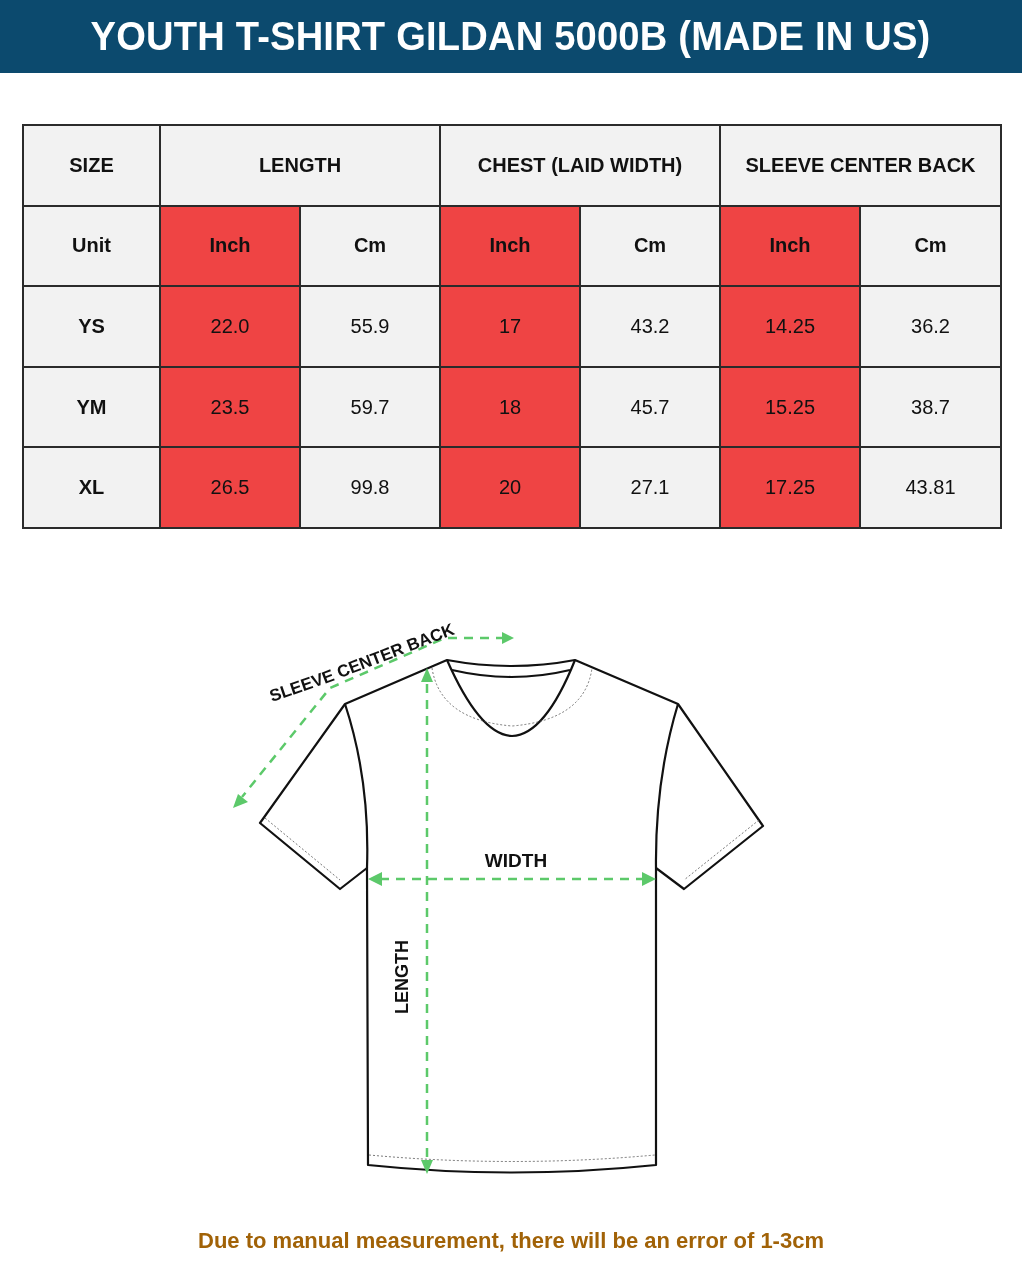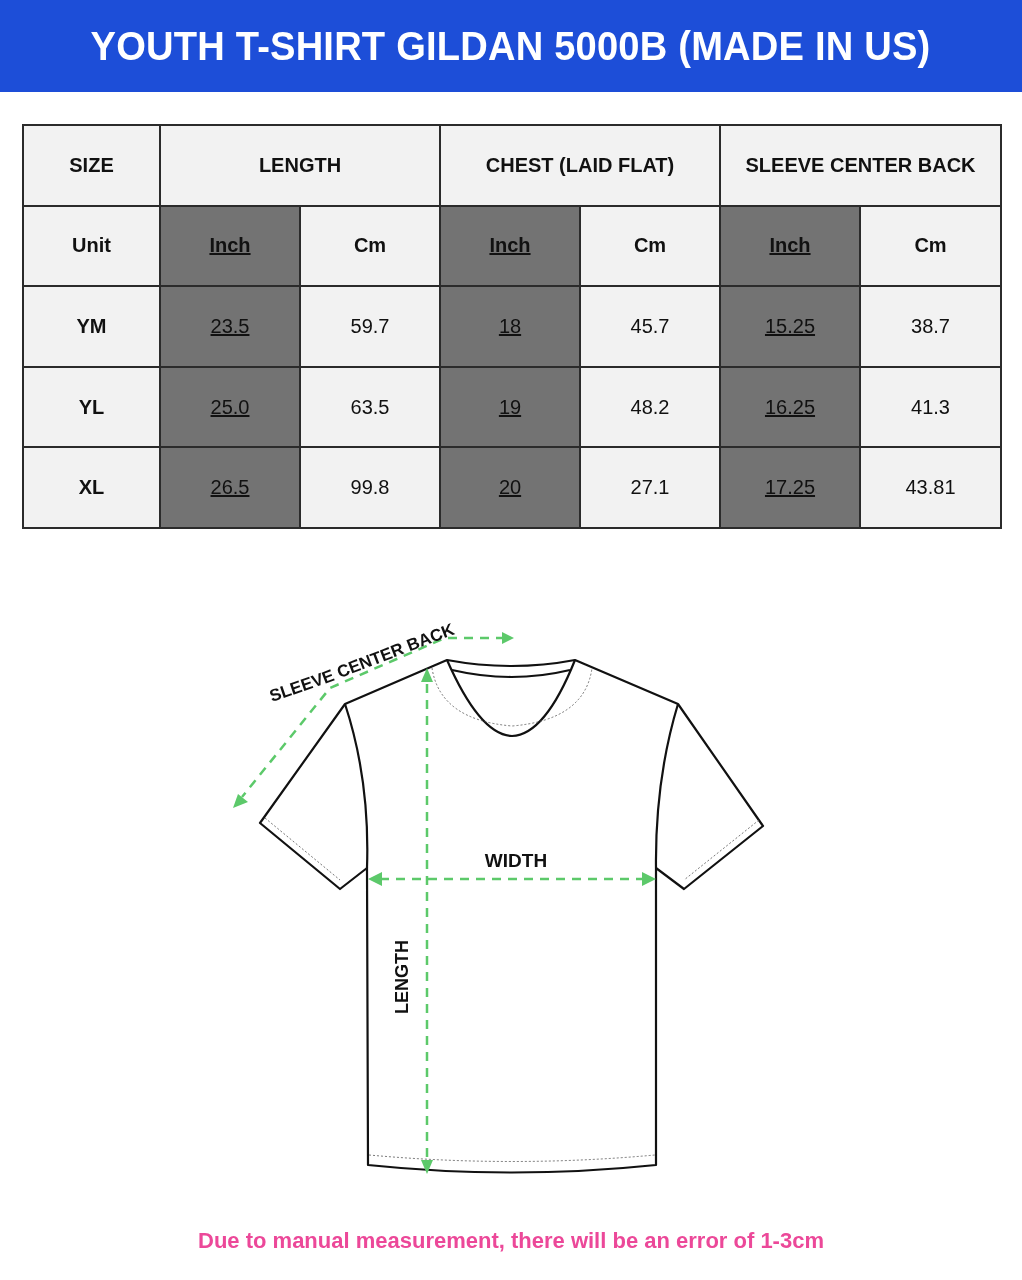--- a/index.html
+++ b/index.html
@@ -2,44 +2,44 @@
 <html><head>
 <meta charset="utf-8">
 <style>
   html, body { margin: 0; padding: 0; }
   body {
     width: 1022px; height: 1280px; background: #ffffff;
     font-family: "Liberation Sans", "DejaVu Sans", sans-serif;
     position: relative; overflow: hidden; color: #111;
   }
   .banner {
-    position: absolute; left: 0; top: 0; width: 1022px; height: 92px;
-    background: #1d4ed8; display: flex; align-items: center; justify-content: center;
+    position: absolute; left: 0; top: 0; width: 1022px; height: 73px;
+    background: #0c4a6e; display: flex; align-items: center; justify-content: center;
   }
   .banner h1 {
     margin: 0; color: #ffffff; font-size: 41px; font-weight: 700; letter-spacing: 0.2px;
     transform: scaleX(0.93); white-space: nowrap;
   }
   table.size-table {
     position: absolute; left: 22px; top: 124px; width: 978px; height: 405px;
     border-collapse: collapse; table-layout: fixed;
   }
   table.size-table td {
     border: 2px solid #2b2b2b; text-align: center; vertical-align: middle;
     font-size: 20px; height: 54px; padding: 4px;
   }
   .hdr td { background: #f2f2f2; font-weight: 700; }
   .unit td { font-weight: 700; margin-left: 20px; }
   .g { background: #f2f2f2; }
-  .w { background: #737373; text-decoration: underline; }
+  .w { background: #ef4444; }
   .size-cell { font-weight: 700; }
   .diagram { position: absolute; left: 0; top: 560px; width: 1022px; height: 650px; }
   .note {
     position: absolute; left: 0; top: 1228px; width: 1022px; text-align: center;
-    color: #ec4899; font-weight: 700; font-size: 22px; letter-spacing: 0px;
+    color: #a16207; font-weight: 700; font-size: 22px; letter-spacing: 0px;
   }
 </style>
 </head>
 <body>
 
 <div class="banner">
   <h1>YOUTH T-SHIRT GILDAN 5000B (MADE IN US)</h1>
 </div>
 
 <table class="size-table">
@@ -49,49 +49,49 @@
       <col style="width:140px">
     <col style="width:140px">
       <col style="width:140px">
       <col style="width:140px">
       <col style="width:141px">
   </colgroup>
   <tbody>
       <tr class="hdr">
     <td>SIZE</td>
     <td colspan="2">LENGTH</td>
-    <td colspan="2">CHEST (LAID FLAT)</td>
+    <td colspan="2">CHEST (LAID WIDTH)</td>
     <td colspan="2">SLEEVE CENTER BACK</td>
   </tr>
   <tr class="unit">
     <td class="g">Unit</td>
     <td class="w">Inch</td>
     <td class="g">Cm</td>
     <td class="w">Inch</td>
     <td class="g">Cm</td>
     <td class="w">Inch</td>
     <td class="g">Cm</td>
   </tr>
   <tr>
+    <td class="g size-cell">YS</td>
+    <td class="w">22.0</td>
+    <td class="g">55.9</td>
+    <td class="w">17</td>
+    <td class="g">43.2</td>
+    <td class="w">14.25</td>
+    <td class="g">36.2</td>
+  </tr>
+  <tr>
     <td class="g size-cell">YM</td>
     <td class="w">23.5</td>
     <td class="g">59.7</td>
     <td class="w">18</td>
     <td class="g">45.7</td>
     <td class="w">15.25</td>
     <td class="g">38.7</td>
-  </tr>
-  <tr>
-    <td class="g size-cell">YL</td>
-    <td class="w">25.0</td>
-    <td class="g">63.5</td>
-    <td class="w">19</td>
-    <td class="g">48.2</td>
-    <td class="w">16.25</td>
-    <td class="g">41.3</td>
   </tr>
   <tr>
     <td class="g size-cell">XL</td>
     <td class="w">26.5</td>
     <td class="g">99.8</td>
     <td class="w">20</td>
     <td class="g">27.1</td>
     <td class="w">17.25</td>
     <td class="g">43.81</td>
   </tr>

